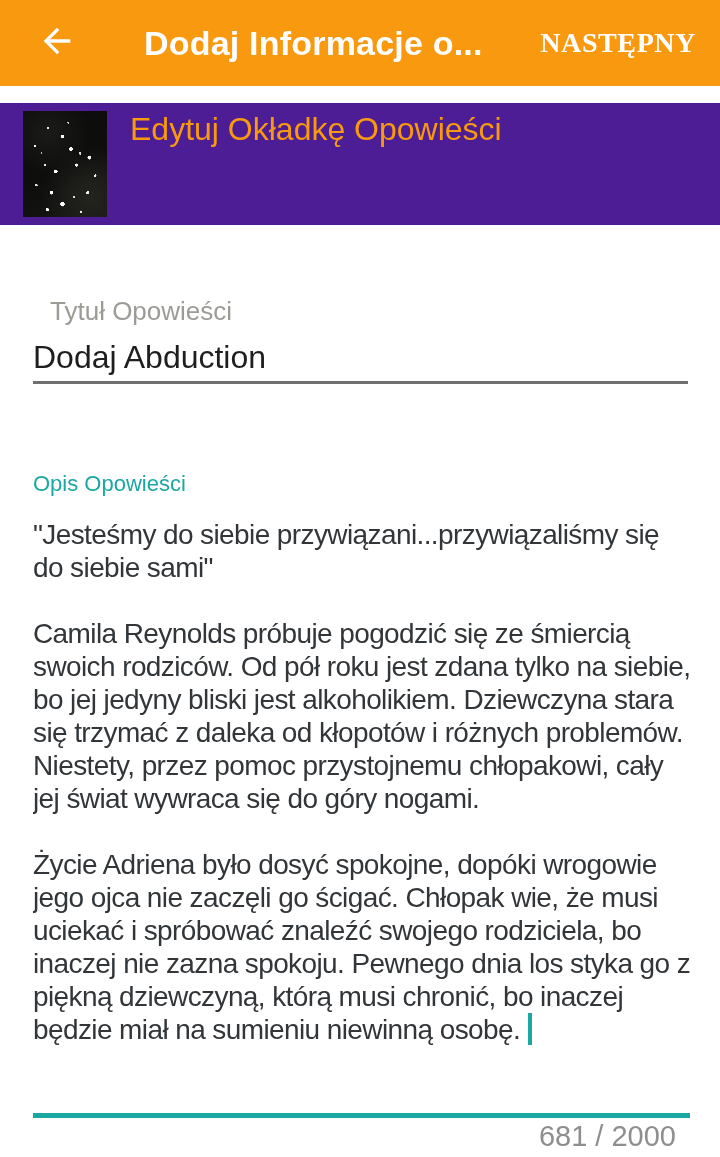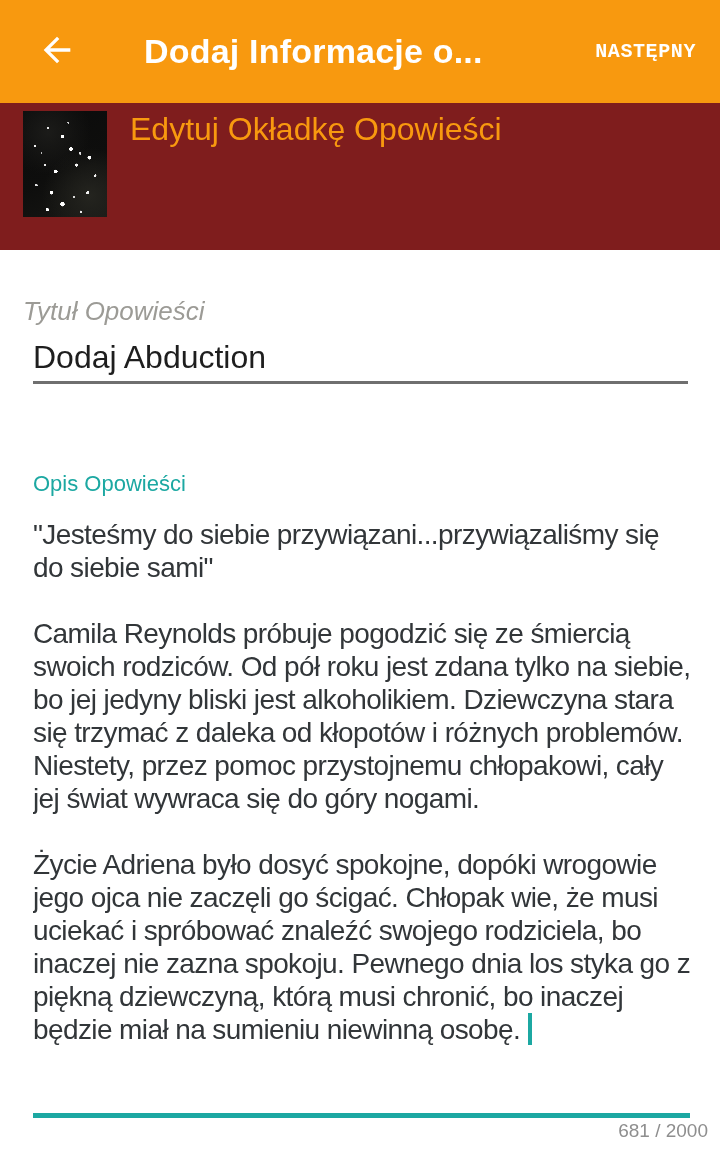--- a/index.html
+++ b/index.html
@@ -6,44 +6,44 @@
   html, body { width: 720px; height: 1157px; overflow: hidden; }
   body {
     font-family: "Liberation Sans", sans-serif;
     background: #ffffff;
     position: relative;
   }
   .screen { position: absolute; inset: 0; width: 720px; height: 1157px; background: #ffffff; }
 
   
   .appbar {
-    position: absolute; left: 0; top: 0; width: 720px; height: 103px;
+    position: absolute; left: 0; top: 0; width: 720px; height: 86px;
     background: #F8990F;
     display: flex; align-items: center;
   }
   .back-btn {
     width: 114px; height: 103px; display: flex; align-items: center; justify-content: center;
     cursor: pointer; flex: 0 0 auto;
   }
   .back-btn svg { width: 40px; height: 40px; }
   .appbar-title {
     color: #ffffff; font-size: 34px; font-weight: bold; letter-spacing: 0.2px;
     flex: 1 1 auto; margin-left: 30px; white-space: nowrap; overflow: hidden;
   }
   .next-btn {
-    color: #ffffff; font-size: 20px; font-weight: bold; letter-spacing: 0.6px;
+    color: #ffffff; font-size: 28px; font-weight: bold; letter-spacing: 0.6px;
     padding: 20px 24px; cursor: pointer; flex: 0 0 auto; background: transparent; border: none;
-    font-family: Liberation Mono, monospace;
+    font-family: Liberation Serif, serif;
     text-align: center;
   }
 
   
   .cover-section {
-    position: absolute; left: 0; top: 103px; width: 720px; height: 147px;
-    background: #7f1d1d;
+    position: absolute; left: 0; top: 103px; width: 720px; height: 122px;
+    background: #4c1d95;
     text-align: center;
   }
   .cover-thumb {
     position: absolute; left: 23px; top: 8px; width: 84px; height: 106px;
     background-image:
       radial-gradient(circle 2px   at 14% 33%, #f4f4f4 60%, transparent 65%),
       radial-gradient(circle 2px   at 30% 16%, #e8e8e8 60%, transparent 65%),
       radial-gradient(circle 2.5px at 47% 24%, #ffffff 60%, transparent 65%),
       radial-gradient(circle 3px   at 57% 36%, #ffffff 60%, transparent 65%),
       radial-gradient(circle 2px   at 68% 40%, #dddddd 60%, transparent 65%),
@@ -66,22 +66,22 @@
       linear-gradient(155deg, #0b0b0b 0%, #0e0e0d 55%, #171714 100%);
     background-color: #0a0a0a;
   }
   .edit-cover-link {
     position: absolute; left: 130px; top: 8px;
     color: #F8990F; font-size: 32px; cursor: pointer; white-space: nowrap;
   }
 
   
   .field-label-title {
-    position: absolute; left: 23px; top: 296px;
-    color: #9C9B96; font-size: 26px; font-style: italic;
+    position: absolute; left: 50px; top: 296px;
+    color: #9C9B96; font-size: 26px;
   }
   .title-input {
     position: absolute; left: 33px; top: 339px; width: 657px;
     color: #1E1E1E; font-size: 32px; white-space: nowrap;
   }
   .title-underline {
     position: absolute; left: 33px; top: 381px; width: 655px; height: 3px;
     background: #6F6F6F;
   }
   .field-label-desc {
@@ -96,22 +96,22 @@
   .description-text { white-space: pre-wrap; }
   .text-cursor {
     display: inline-block; width: 4px; height: 32px;
     background: #1CA8A2; margin-left: 8px; vertical-align: -6px;
   }
   .desc-underline {
     position: absolute; left: 33px; top: 1113px; width: 657px; height: 5px;
     background: #1CA8A2;
   }
   .char-counter {
-    position: absolute; right: 12px; top: 1120px;
-    color: #8E8E8E; font-size: 19px; 
+    position: absolute; right: 44px; top: 1120px;
+    color: #8E8E8E; font-size: 29px; 
   }
 </style>
 </head>
 <body>
 
 <div class="screen">
 
   <header class="appbar">
     <div class="back-btn">
       <span>

